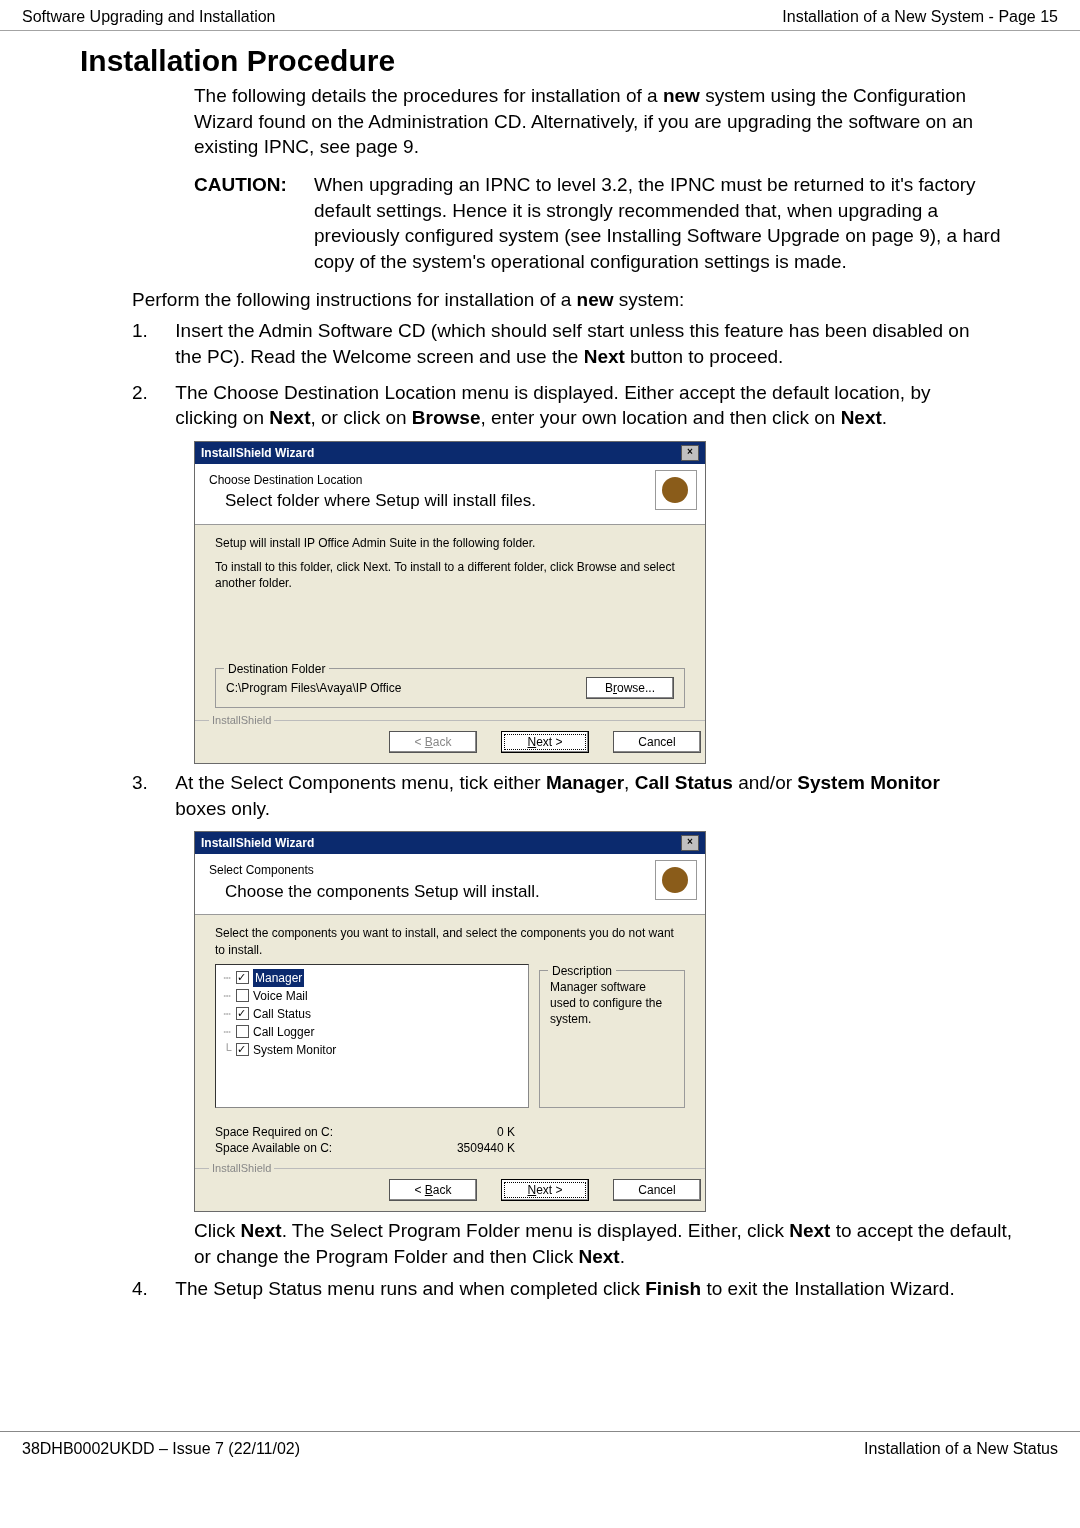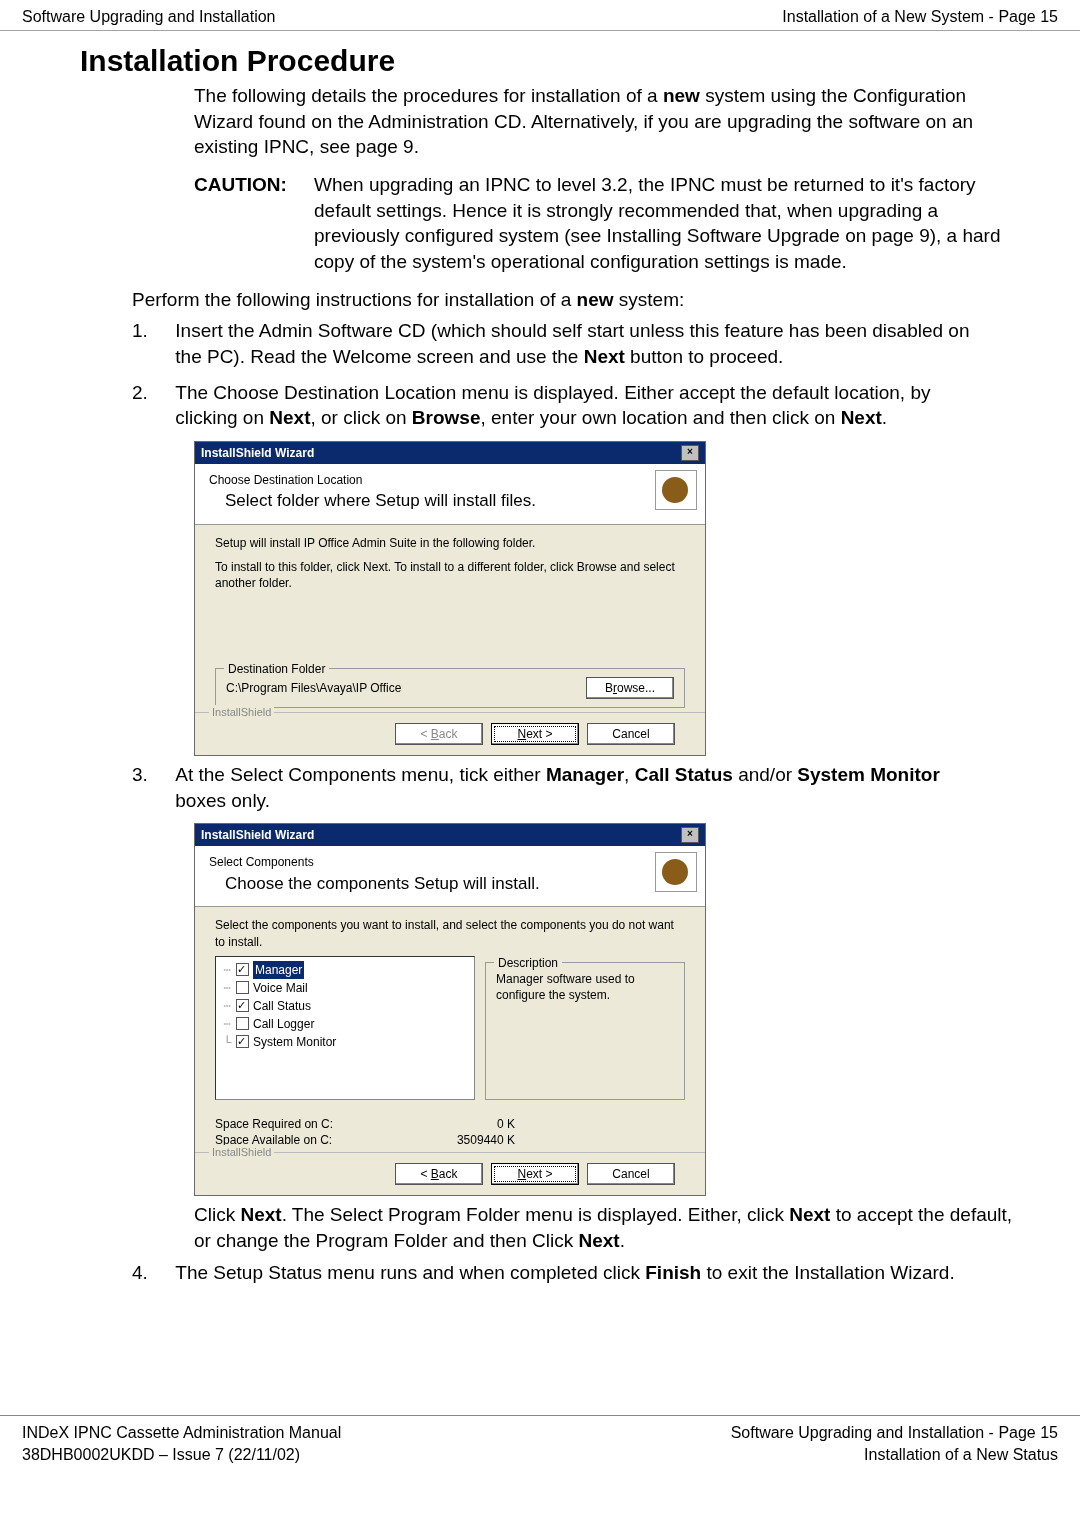--- a/index.html
+++ b/index.html
@@ -166,25 +166,26 @@
     padding: 2px 10px;
     font-size: 12px;
     min-width: 66px;
     text-align: center;
     box-shadow: inset -1px -1px 0 #888, inset 1px 1px 0 #fff;
   }
   .dlg-btn.disabled { color: #888; }
   .dlg-btn.focus { outline: 1px dotted #000; outline-offset: -4px; border: 1px solid #000; }
   .dlg-footer {
     border-top: 1px solid #bbb;
-    padding: 10px 30px;
+    padding: 10px 4px;
     display: flex;
     justify-content: flex-end;
-    gap: 8px;
+    gap: 24px;
     position: relative;
+    margin-top: 8px;
   }
   .installshield-tag {
     position: absolute;
     left: 14px;
     top: -8px;
     font-size: 11px;
     color: #888;
     background: #ece9d8;
     padding: 0 3px;
   }
@@ -222,21 +223,21 @@
   }
   .chk.on::after {
     content: "✓";
     position: absolute;
     top: -3px; left: 0;
     font-size: 11px;
     color: #000;
   }
   .comp-item .sel { background: #0b2a6e; color: #fff; padding: 0 2px; }
   .desc-box {
-    width: 200px;
+    width: 146px;
   }
   .desc-box .groupbox { height: 120px; }
   .space-grid {
     margin-top: 16px;
     font-size: 12px;
     display: grid;
     grid-template-columns: 200px 100px;
   }
   .space-grid .val { text-align: right; }
   .after-dlg {
@@ -403,20 +404,18 @@
       </span>
     </li>
   </ol>
 
 </div>
 
 <div style="height:90px;"></div>
 
 <div class="footer-bar">
   <div>
-    <div>INDeX IPNC Cassette Administration Manual</div>
     <div>38DHB0002UKDD – Issue 7 (22/11/02)</div>
   </div>
   <div style="text-align:right;">
-    <div>Software Upgrading and Installation - Page 15</div>
     <div>Installation of a New Status</div>
   </div>
 </div>
 
 </body></html>

